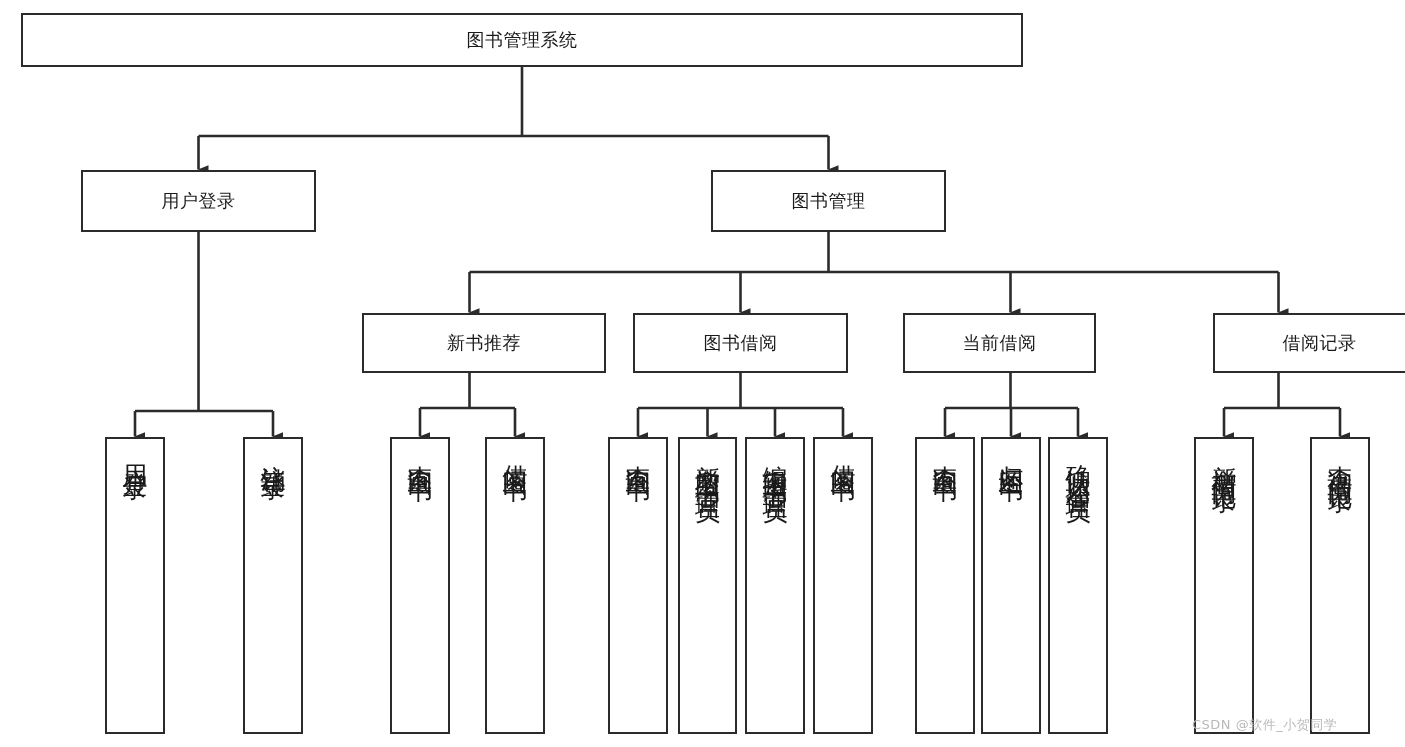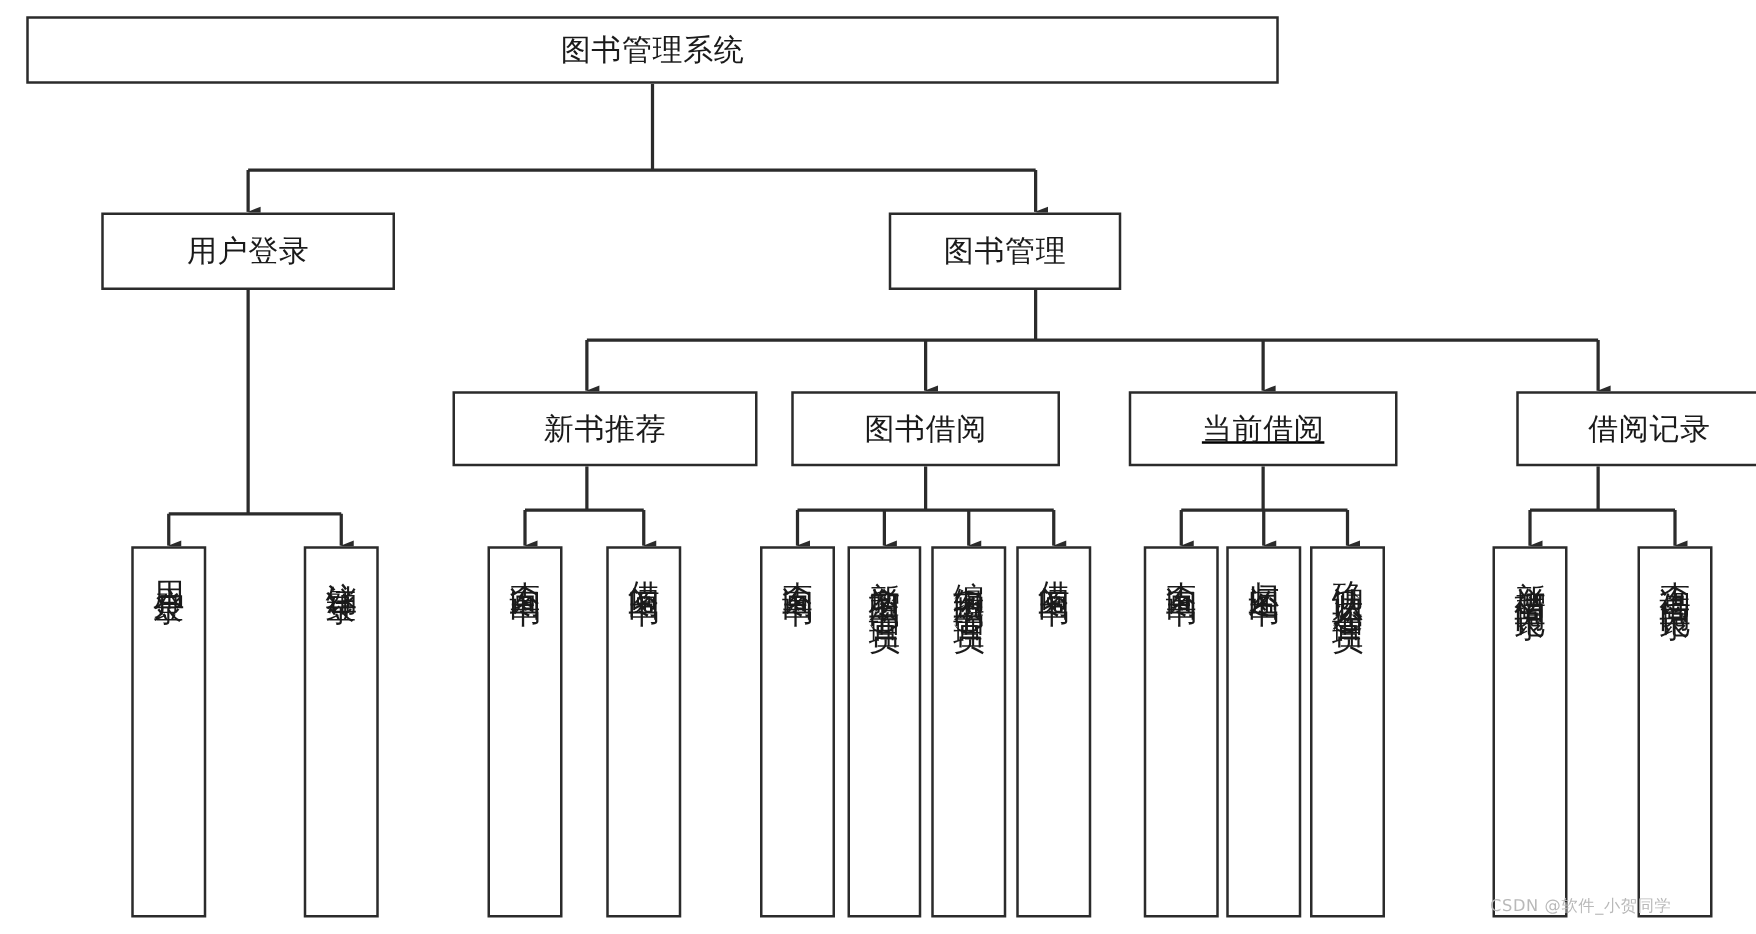--- a/index.html
+++ b/index.html
@@ -37,21 +37,21 @@
   }
   .node-label {
     color: #1a1a1a;
     line-height: 1.18;
     text-align: center;
     white-space: nowrap;
     letter-spacing: 0.5px;
   }
   
   .node-h .node-label {
-    font-size: 24px;
+    font-size: 18px;
   }
   
   .node-v {
     align-items: flex-start;
     justify-content: center;
     padding-top: 6px;
   }
   .node-v .node-label {
     writing-mode: vertical-rl;
     text-orientation: upright;
@@ -119,30 +119,30 @@
       </g>
   </svg>
 
   <div id="node-layer">
       <div class="node-box node-h" style="left: 21px; top: 13px; width: 1002px; height: 54px;">
         <span class="node-label">图书管理系统</span>
       </div>
       <div class="node-box node-h" style="left: 81px; top: 170px; width: 235px; height: 62px;">
         <span class="node-label">用户登录</span>
       </div>
-      <div class="node-box node-h" style="left: 711px; top: 170px; width: 186px; height: 62px;">
+      <div class="node-box node-h" style="left: 711px; top: 170px; width: 235px; height: 62px;">
         <span class="node-label">图书管理</span>
       </div>
       <div class="node-box node-h" style="left: 362px; top: 313px; width: 244px; height: 60px;">
         <span class="node-label">新书推荐</span>
       </div>
       <div class="node-box node-h" style="left: 633px; top: 313px; width: 215px; height: 60px;">
         <span class="node-label">图书借阅</span>
       </div>
-      <div class="node-box node-h" style="left: 903px; top: 313px; width: 215px; height: 60px; text-decoration: underline;">
+      <div class="node-box node-h" style="left: 903px; top: 313px; width: 193px; height: 60px;">
         <span class="node-label">当前借阅</span>
       </div>
       <div class="node-box node-h" style="left: 1172px; top: 313px; width: 213px; height: 60px; margin-left: 41px;">
         <span class="node-label">借阅记录</span>
       </div>
       <div class="node-box node-v" style="left: 105px; top: 437px; width: 60px; height: 297px;">
         <span class="node-label">用户登录</span>
       </div>
       <div class="node-box node-v" style="left: 243px; top: 437px; width: 60px; height: 297px;">
         <span class="node-label">注销登录</span>

